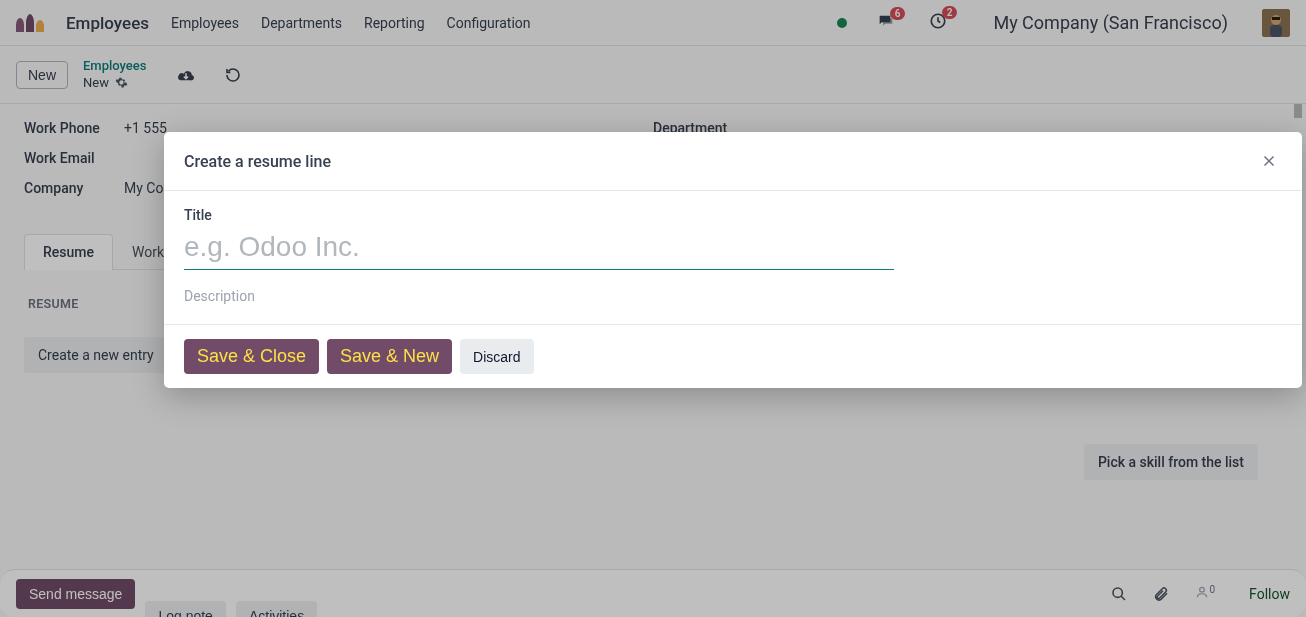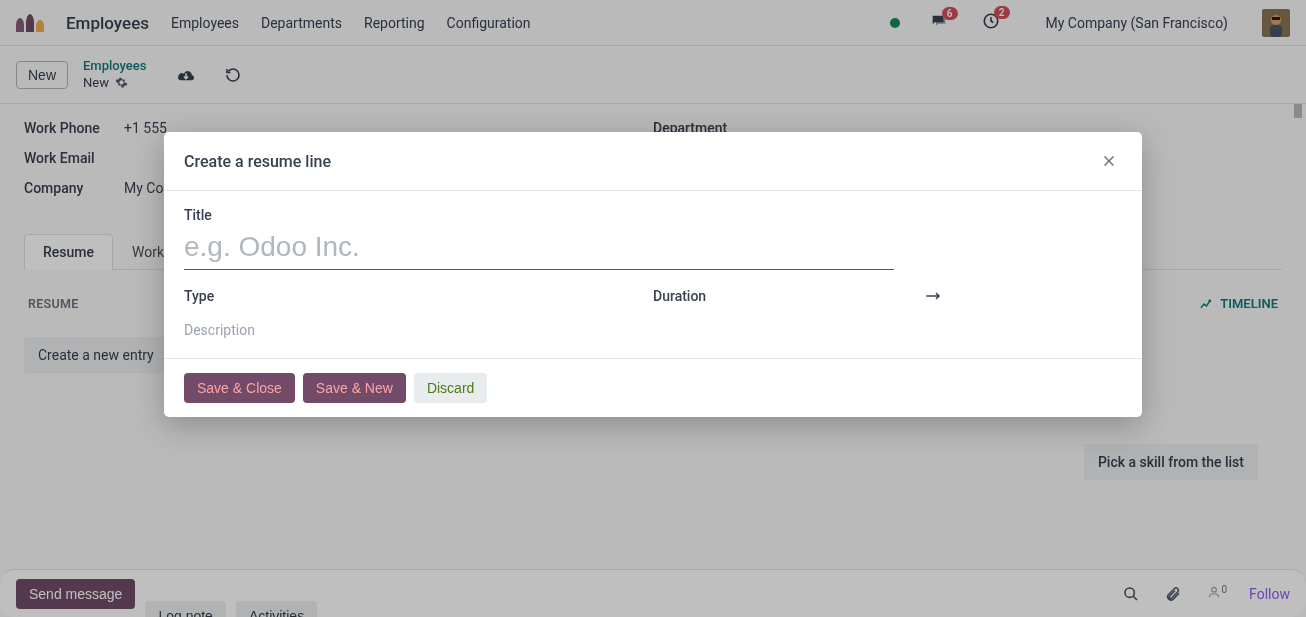--- a/index.html
+++ b/index.html
@@ -8,21 +8,21 @@
   
   .topnav { height: 46px; background: #f9f9f9; border-bottom: 1px solid #dee2e6; display: flex; align-items: center; padding: 0 16px; gap: 22px; }
   .app-icon { width: 28px; height: 18px; display: flex; align-items: flex-end; gap: 2px; }
   .app-icon span { display:inline-block; width: 8px; border-radius: 50% 50% 0 0; }
   .app-title { font-size: 17px; font-weight: 500; color: #374151; }
   .nav-link { color: #374151; font-size: 14px; cursor: pointer; }
   .nav-spacer { flex: 1; }
   .status-dot { width: 10px; height: 10px; border-radius: 50%; background: #1a8754; margin-right: 6px; }
   .nav-icon-wrap { position: relative; margin-right: 12px; cursor: pointer; }
   .badge { position: absolute; top: -6px; right: -10px; background: #d44c59; color: #fff; font-size: 10px; font-weight: 600; padding: 1px 5px; border-radius: 9px; line-height: 1.1; }
-  .company-name { font-size: 14px; color: #374151; margin: 0 12px; }
+  .company-name { font-size: 18px; color: #374151; margin: 0 12px; }
   .avatar { width: 28px; height: 28px; border-radius: 3px; background: #6b5b73; display: flex; align-items: center; justify-content: center; overflow: hidden; }
   
   
   .controlbar { height: 58px; display: flex; align-items: center; padding: 0 16px; gap: 15px; border-bottom: 1px solid #dee2e6; }
   .btn-new { border: 1px solid #adb5bd; background: #f8f9fa; padding: 5px 11px; border-radius: 4px; font-size: 14px; font-weight: 500; color: #374151; cursor: pointer; }
   .breadcrumb-col { display: flex; flex-direction: column; line-height: 1.25; }
   .breadcrumb-top { color: #0f7b7b; font-size: 13px; font-weight: 500; cursor: pointer; }
   .breadcrumb-bottom { display: flex; align-items: center; gap: 6px; font-size: 13px; }
   .gear-small { color: #6b7280; cursor: pointer; }
   .cloud-icon, .undo-icon { color: #4b5563; cursor: pointer; margin-left: 14px; }
@@ -47,41 +47,41 @@
   .create-entry { margin-top: 26px; background: #eceeef; padding: 10px 14px; border-radius: 3px; width: 190px; font-size: 14px; color: #374151; cursor: pointer; }
   .skill-btn { position: absolute; right: 48px; top: 340px; background: #eceeef; padding: 10px 14px; border-radius: 3px; font-size: 14px; font-weight: 500; cursor: pointer; }
   
   
   .chatter { position: absolute; bottom: 0; left: 0; right: 0; height: 48px; background: #fff; border-top: 1px solid #dee2e6; display: flex; align-items: center; padding: 0 16px; gap: 10px; border-radius: 15px; }
   .btn-send { background: #714b67; color: #fff; border: none; padding: 7px 13px; border-radius: 4px; font-size: 14px; font-weight: 500; cursor: pointer; }
   .btn-log, .btn-act { background: #eceeef; border: none; padding: 7px 13px; border-radius: 4px; font-size: 14px; font-weight: 500; color: #374151; cursor: pointer; margin-top: 44px; }
   .chatter-spacer { flex: 1; }
   .chatter-icon { color: #6b7280; margin: 0 8px; cursor: pointer; }
   .follower-count { font-size: 10px; color: #6b7280; position: relative; top: -6px; }
-  .follow-link { font-size: 14px; color: #8b5cf6; margin-left: 4px; cursor: pointer; }
+  .follow-link { font-size: 14px; color: #14532d; margin-left: 16px; cursor: pointer; }
   
   
   .overlay { position: absolute; inset: 0; background: rgba(0,0,0,0.25); z-index: 50; }
-  .modal { position: absolute; left: 164px; top: 132px; width: 978px; background: #fff; border-radius: 5px; box-shadow: 0 8px 32px rgba(0,0,0,0.25); z-index: 60; display: flex; flex-direction: column; }
+  .modal { position: absolute; left: 164px; top: 132px; width: 1138px; background: #fff; border-radius: 5px; box-shadow: 0 8px 32px rgba(0,0,0,0.25); z-index: 60; display: flex; flex-direction: column; }
   .modal-header { display: flex; align-items: center; justify-content: space-between; padding: 16px 20px; border-bottom: 1px solid #e5e7eb; }
   .modal-title { font-size: 16px; font-weight: 500; color: #374151; }
   .modal-close { cursor: pointer; color: #6b7280; padding: 4px; }
   .modal-body { padding: 16px 20px 20px 20px; }
   .modal-field-label { font-size: 14px; font-weight: 500; color: #374151; margin-bottom: 6px; display: block; }
   .title-input { width: 710px; font-size: 28px; font-weight: 500; border: none; border-bottom: 1px solid #0f7b7b; padding: 2px 0 6px 0; outline: none; color: #374151; }
   .title-input::placeholder { color: #b0b7bd; }
   .modal-row { display: flex; margin-top: 18px; align-items: center; }
   .modal-col { flex: 1; display: flex; align-items: center; }
   .modal-col .modal-field-label { margin: 0; width: 100px; }
   .arrow-icon { color: #374151; font-size: 15px; }
   .display-type-val { color: #495057; }
   .desc-placeholder { color: #9ca3af; margin-top: 18px; }
   .modal-footer { border-top: 1px solid #e5e7eb; padding: 14px 20px; display: flex; gap: 8px; }
-  .btn-primary { background: #714b67; color: #fca5a5; border: none; padding: 7px 13px; border-radius: 4px; font-size: 14px; font-weight: 500; cursor: pointer; }
-  .btn-secondary { background: #e9ecef; color: #4d7c0f; border: none; padding: 7px 13px; border-radius: 4px; font-size: 14px; font-weight: 500; cursor: pointer; }
+  .btn-primary { background: #714b67; color: #fde047; border: none; padding: 7px 13px; border-radius: 4px; font-size: 18px; font-weight: 500; cursor: pointer; }
+  .btn-secondary { background: #e9ecef; color: #0f172a; border: none; padding: 7px 13px; border-radius: 4px; font-size: 14px; font-weight: 500; cursor: pointer; }
   
   
   .svg-icon { display: inline-flex; align-items: center; justify-content: center; }
 </style>
 </head>
 <body>
 
 <div class="topnav">
   <span class="app-icon">
     <span style="height:14px;background:#875a7b"></span>
@@ -230,36 +230,20 @@
     <span class="modal-close svg-icon">
       <svg width="18" height="18" viewBox="0 0 24 24" fill="none" stroke="#6b7280" stroke-width="2">
           <path d="M6 6l12 12M18 6L6 18"></path>
         </svg>
     </span>
   </div>
   <div class="modal-body">
     <label class="modal-field-label">Title</label>
     <input class="title-input" type="text" placeholder="e.g. Odoo Inc." style="">
     
-    <div class="modal-row">
-      <div class="modal-col">
-        <span class="modal-field-label">Type</span>
-        <span style="flex:1"></span>
-      </div>
-      <div class="modal-col">
-        <span class="modal-field-label">Duration</span>
-        <span style="flex:1"></span>
-        <span class="arrow-icon svg-icon">
-          <svg width="18" height="10" viewBox="0 0 24 12" fill="none" stroke="#374151" stroke-width="2">
-              <path d="M3 6h17M16 2l4 4-4 4"></path>
-            </svg>
-        </span>
-        <span style="width:180px"></span>
-      </div>
-    </div>
     
     
     <div class="desc-placeholder">Description</div>
   </div>
   <div class="modal-footer">
     <button class="btn-primary">Save &amp; Close</button>
     <button class="btn-primary">Save &amp; New</button>
     <button class="btn-secondary">Discard</button>
   </div>
 </div>

